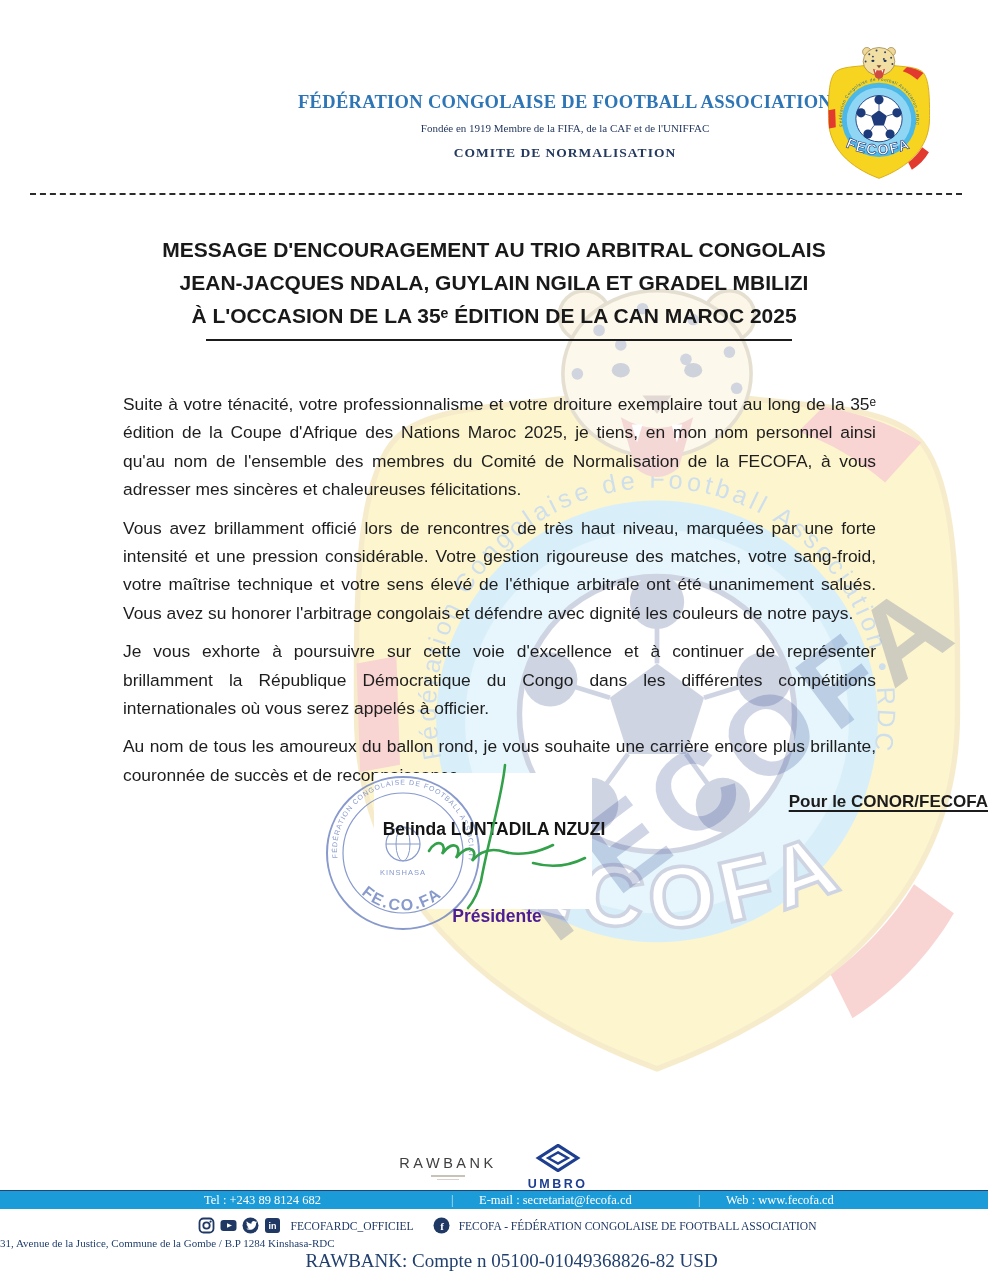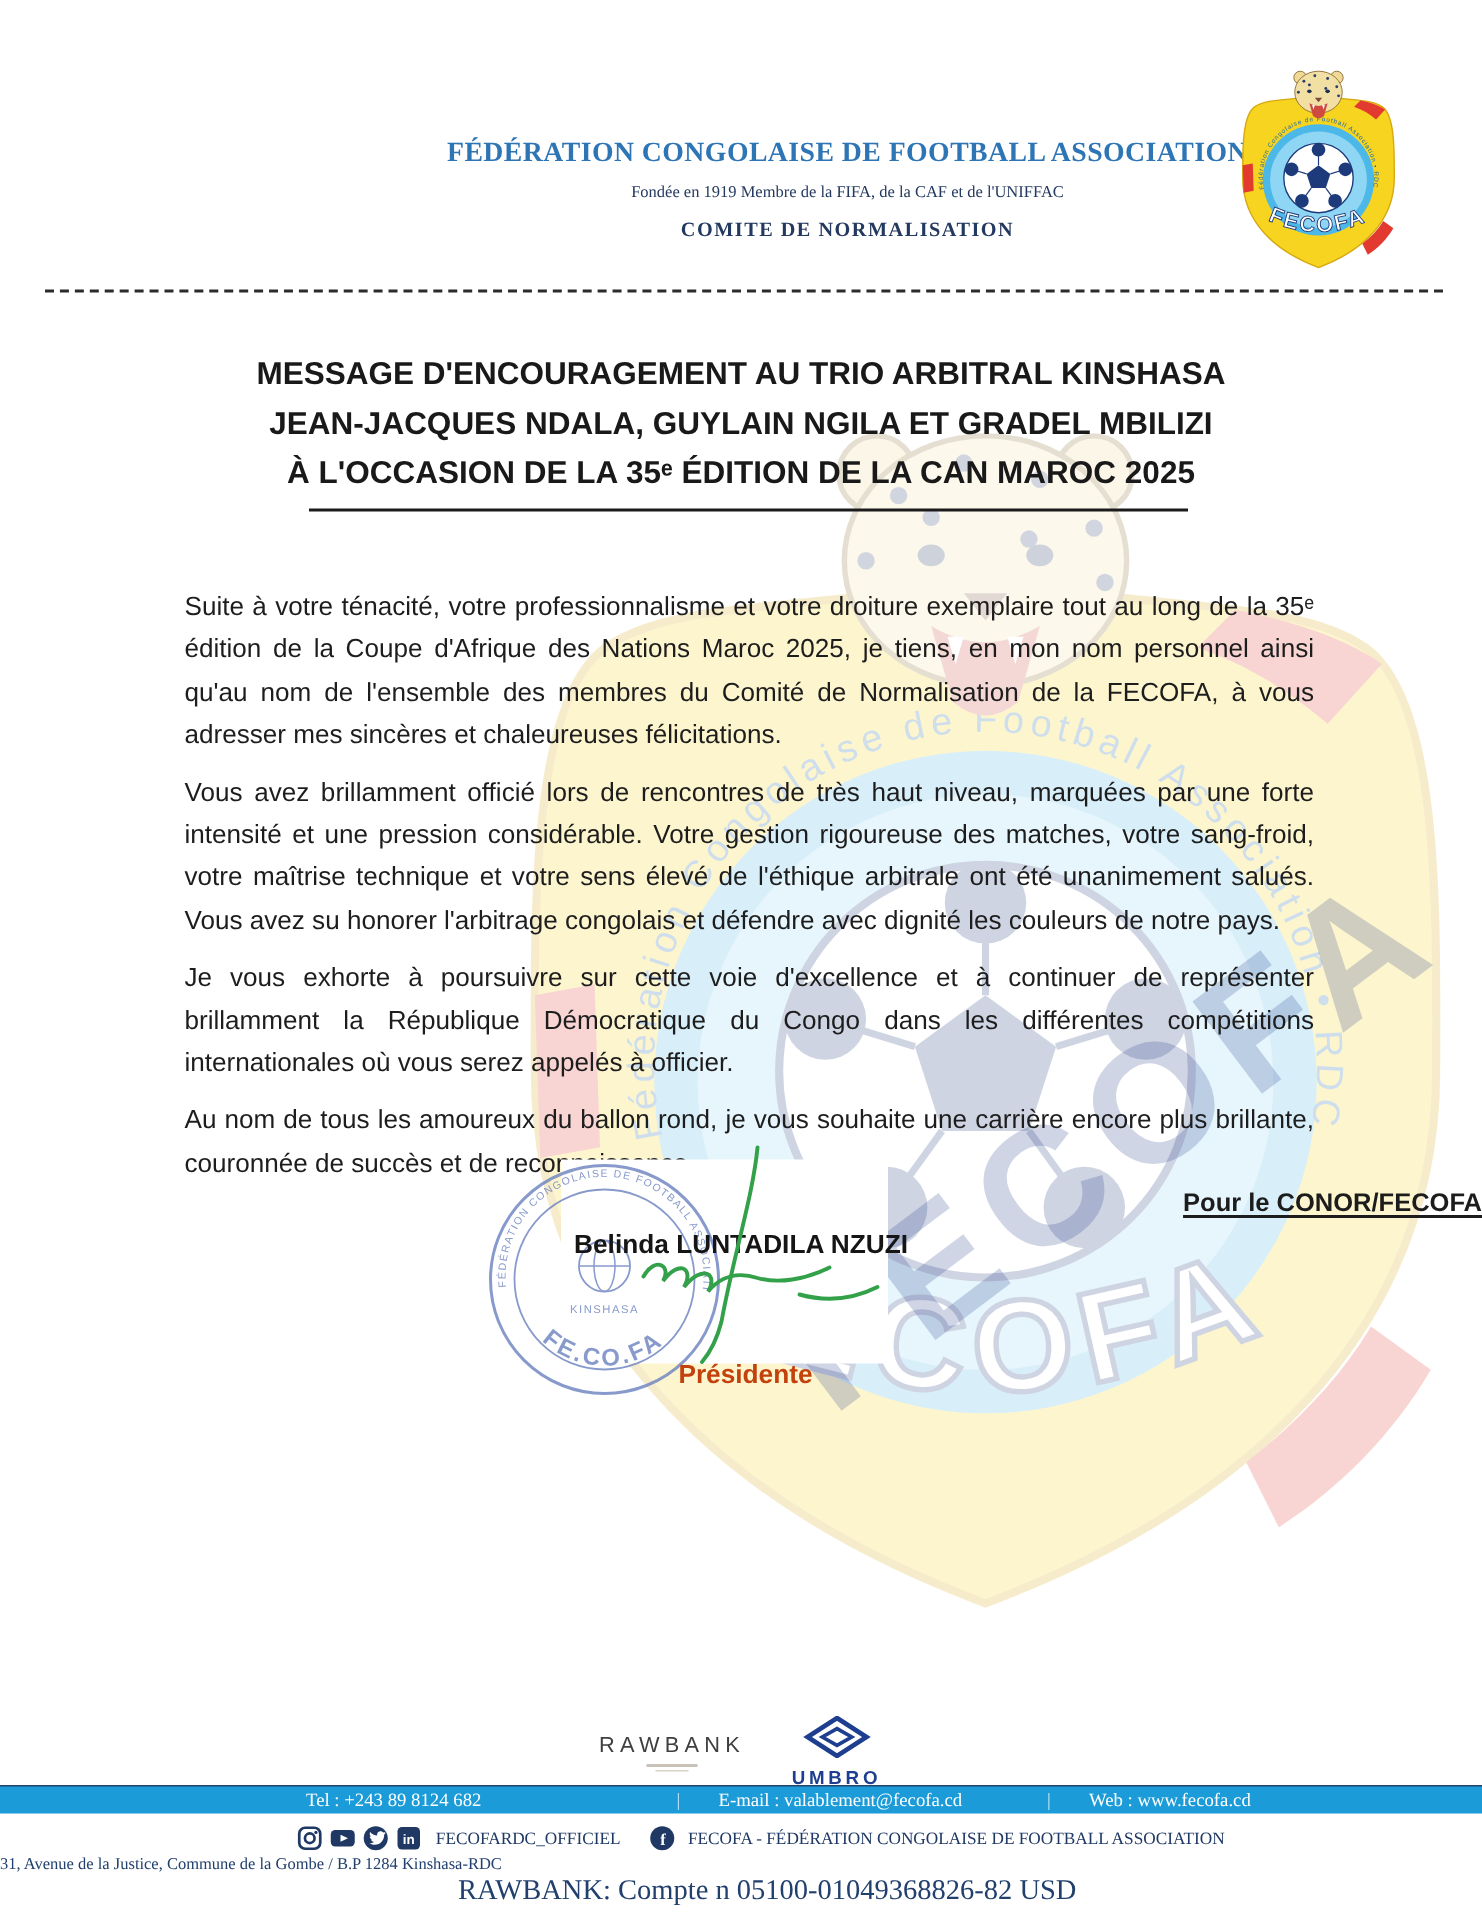--- a/index.html
+++ b/index.html
@@ -31,21 +31,21 @@
   .body-text{position:absolute;top:390px;left:123px;width:753px;z-index:2;}
   .body-text p{margin:0 0 10px 0;font-size:17.4px;line-height:28.4px;text-align:justify;color:#1d1d1d;}
 
   
   .sig-box{position:absolute;top:773px;left:374px;width:218px;height:136px;background:#ffffff;z-index:2;}
   .stamp{position:absolute;left:322px;top:772px;z-index:3;}
   .sig-lines{position:absolute;left:0;right:0;top:0;z-index:4;}
   .sig-for{position:absolute;top:792px;left:0;right:0;text-align:right;font-size:17px;font-weight:700;
            color:#1c1c1c;text-decoration:underline;text-underline-offset:3px;text-decoration-thickness:1.5px;}
   .sig-name{position:absolute;top:819px;left:0;right:0;text-align:center;font-size:17.5px;font-weight:700;color:#151515;}
-  .sig-role{position:absolute;top:906px;left:6px;right:0;text-align:center;font-size:17.5px;font-weight:700;color:#c2410c;}
+  .sig-role{position:absolute;top:906px;left:6px;right:0;text-align:center;font-size:17.5px;font-weight:700;color:#4c1d95;}
   .ink{position:absolute;left:415px;top:763px;z-index:5;}
 
   
   .sponsors{position:absolute;top:1144px;left:0;right:0;display:flex;justify-content:center;
             align-items:flex-end;gap:30px;z-index:2;}
   .rawbank{text-align:center;margin-bottom:11px;}
   .rawbank-name{font-size:14.5px;letter-spacing:3.5px;color:#3f3f3f;font-weight:500;}
   .rawbank-bar1{width:34px;height:2px;background:#c9c2b8;margin:4px auto 0;}
   .rawbank-bar2{width:22px;height:1.5px;background:#d8d2c8;margin:2px auto 0;}
   .umbro{text-align:center;}
@@ -147,21 +147,21 @@
     <div class="header-committee">COMITE DE NORMALISATION</div>
   </div>
 
   <svg class="logo" width="122" height="140" viewBox="0 0 200 230">
     <use href="#crest"></use>
   </svg>
 
   <div class="dashes"></div>
 
   <div class="title-block">
-    <div>MESSAGE D'ENCOURAGEMENT AU TRIO ARBITRAL KINSHASA</div>
+    <div>MESSAGE D'ENCOURAGEMENT AU TRIO ARBITRAL CONGOLAIS</div>
     <div>JEAN-JACQUES NDALA, GUYLAIN NGILA ET GRADEL MBILIZI</div>
     <div>À L'OCCASION DE LA 35ᵉ ÉDITION DE LA CAN MAROC 2025</div>
   </div>
   <div class="title-underline"></div>
 
   <div class="body-text">
     <p>Suite à votre ténacité, votre professionnalisme et votre droiture exemplaire tout au long de la 35ᵉ édition de la Coupe d'Afrique des Nations Maroc 2025, je tiens, en mon nom personnel ainsi qu'au nom de l'ensemble des membres du Comité de Normalisation de la FECOFA, à vous adresser mes sincères et chaleureuses félicitations.</p>
     <p>Vous avez brillamment officié lors de rencontres de très haut niveau, marquées par une forte intensité et une pression considérable. Votre gestion rigoureuse des matches, votre sang-froid, votre maîtrise technique et votre sens élevé de l'éthique arbitrale ont été unanimement salués. Vous avez su honorer l'arbitrage congolais et défendre avec dignité les couleurs de notre pays.</p>
     <p>Je vous exhorte à poursuivre sur cette voie d'excellence et à continuer de représenter brillamment la République Démocratique du Congo dans les différentes compétitions internationales où vous serez appelés à officier.</p>
     <p>Au nom de tous les amoureux du ballon rond, je vous souhaite une carrière encore plus brillante, couronnée de succès et de reconnaissance.</p>
@@ -213,21 +213,21 @@
         <polygon points="32,2 60,20 32,38 4,20" fill="none" stroke="#1e3f8f" stroke-width="4.5"></polygon>
         <polygon points="32,12 46,20 32,28 18,20" fill="none" stroke="#1e3f8f" stroke-width="3.5"></polygon>
       </svg>
       <div class="umbro-name">UMBRO</div>
     </div>
   </div>
 
   <div class="footer-bar">
     <span class="fb-tel">Tel : +243 89 8124 682</span>
     <span class="fb-sep1">|</span>
-    <span class="fb-email">E-mail : valablement@fecofa.cd</span>
+    <span class="fb-email">E-mail : secretariat@fecofa.cd</span>
     <span class="fb-sep2">|</span>
     <span class="fb-web">Web : www.fecofa.cd</span>
   </div>
 
   <div class="social-row">
     <svg width="17" height="17" viewBox="0 0 17 17">
       <rect x="1.5" y="1.5" width="14" height="14" rx="4" fill="none" stroke="#1f3864" stroke-width="1.8"></rect>
       <circle cx="8.5" cy="8.5" r="3.2" fill="none" stroke="#1f3864" stroke-width="1.8"></circle>
       <circle cx="12.6" cy="4.6" r="1.1" fill="#1f3864"></circle>
     </svg>

